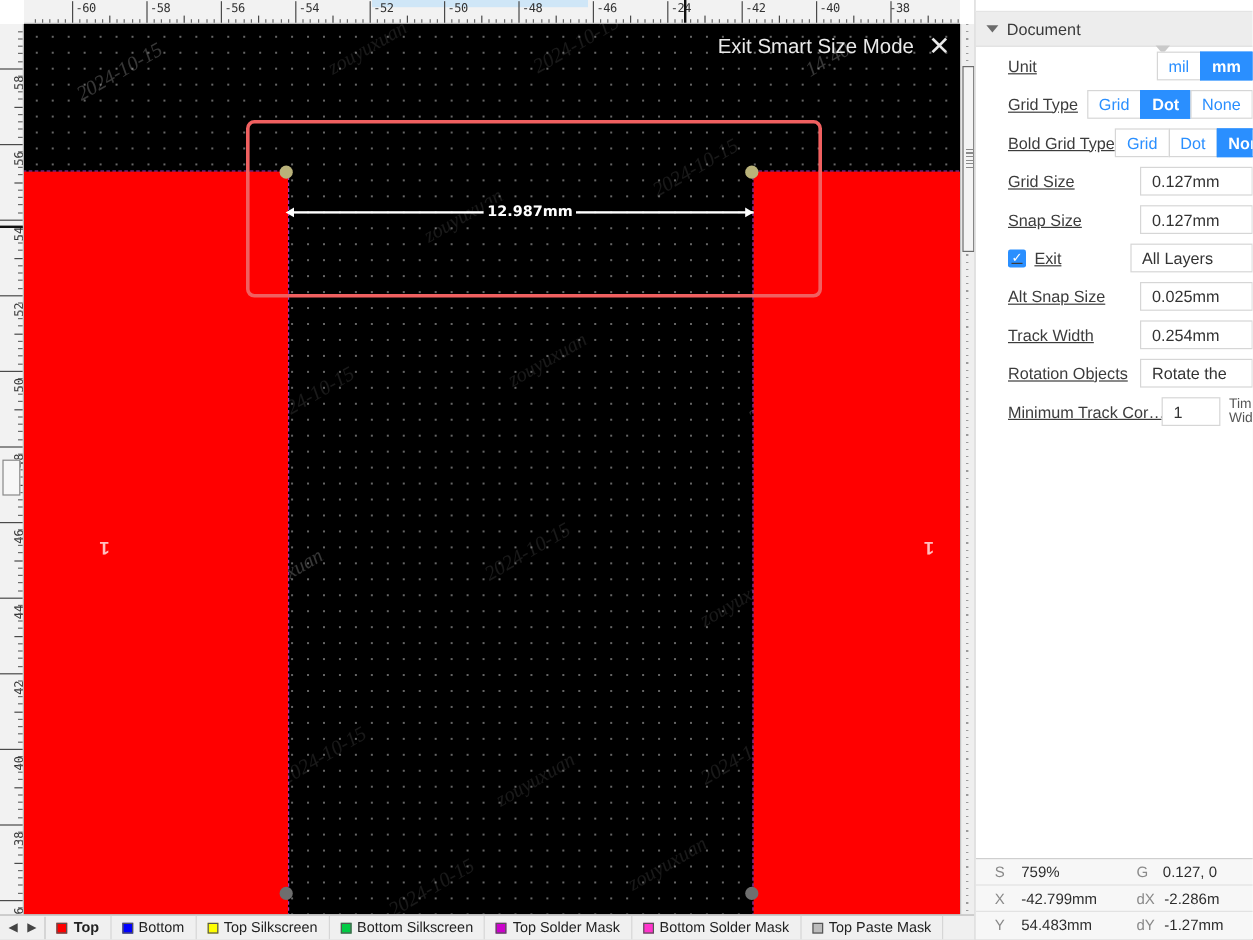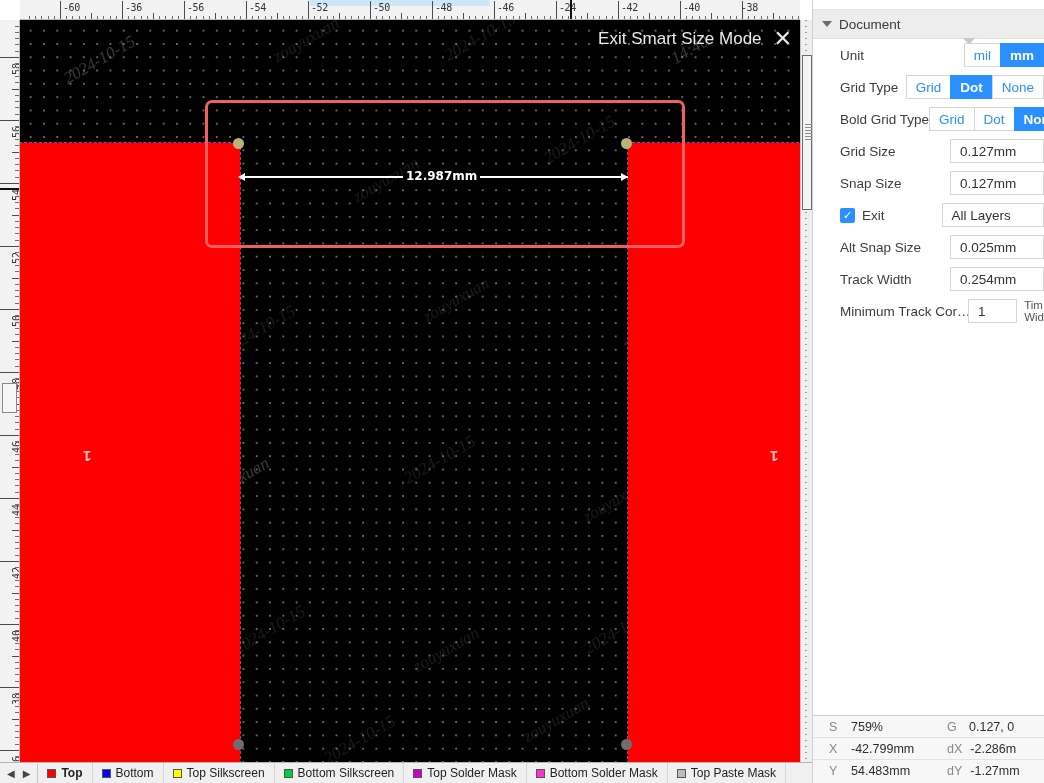--- a/index.html
+++ b/index.html
@@ -195,21 +195,21 @@
   }
   .caret-small {
     position: absolute; left: 150px; bottom: -7px;
     width: 0; height: 0; border-left: 6px solid transparent;
     border-right: 6px solid transparent; border-top: 7px solid #c9c9c9;
   }
   .row {
     height: 32px; display: flex; align-items: center; padding-left: 27px;
     position: relative;
   }
-  .row .lbl { width: 128px; color: #3c3c3c; font-size: 13.5px; white-space: nowrap; }
+  .row .lbl { width: 128px; color: #3c3c3c; font-size: 13.5px; white-space: nowrap; text-decoration: underline; }
   .field {
     height: 24px; border: 1px solid #d6d6d6; background: #fff;
     display: flex; align-items: center; padding: 0 9px;
     font-size: 13.5px; color: #333; white-space: nowrap; overflow: hidden;
   }
   .field.w-std { width: 106px; }
   .field.w-small { width: 54px; }
   .seg { display: flex; }
   .seg .opt {
     height: 24px; min-width: 34px; padding: 0 9px;
@@ -261,21 +261,21 @@
           <div class="rtick minor" style="left: 46.2px;"></div>
           <div class="rtick minor" style="left: 52.4px;"></div>
           <div class="rtick minor" style="left: 58.6px;"></div>
           <div class="rtick minor" style="left: 64.8px;"></div>
           <div class="rtick mid" style="left: 71px;"></div>
           <div class="rtick minor" style="left: 77.2px;"></div>
           <div class="rtick minor" style="left: 83.4px;"></div>
           <div class="rtick minor" style="left: 89.6px;"></div>
           <div class="rtick minor" style="left: 95.8px;"></div>
           <div class="rtick major" style="left: 102px;"></div>
-          <div class="rlabel" style="left: 105px;">-36</div>
+          <div class="rlabel" style="left: 105px;">-58</div>
           <div class="rtick minor" style="left: 108.2px;"></div>
           <div class="rtick minor" style="left: 114.4px;"></div>
           <div class="rtick minor" style="left: 120.6px;"></div>
           <div class="rtick minor" style="left: 126.8px;"></div>
           <div class="rtick mid" style="left: 133px;"></div>
           <div class="rtick minor" style="left: 139.2px;"></div>
           <div class="rtick minor" style="left: 145.4px;"></div>
           <div class="rtick minor" style="left: 151.6px;"></div>
           <div class="rtick minor" style="left: 157.8px;"></div>
           <div class="rtick major" style="left: 164px;"></div>
@@ -688,20 +688,24 @@
         </div>
         <div class="row">
           <div class="lbl">Alt Snap Size</div>
           <div class="field w-std">0.025mm</div>
         </div>
         <div class="row">
           <div class="lbl">Track Width</div>
           <div class="field w-std">0.254mm</div>
         </div>
         <div class="row">
+          <div class="lbl">Rotation Objects</div>
+          <div class="field w-std">Rotate the</div>
+        </div>
+        <div class="row">
           <div class="lbl">Minimum Track Cor…</div>
           <div class="field w-small">1</div>
           <div class="unit-note">
             <div>Tim</div>
             <div>Wid</div>
           </div>
         </div>
       </div>
 
     <div class="statusbar">

